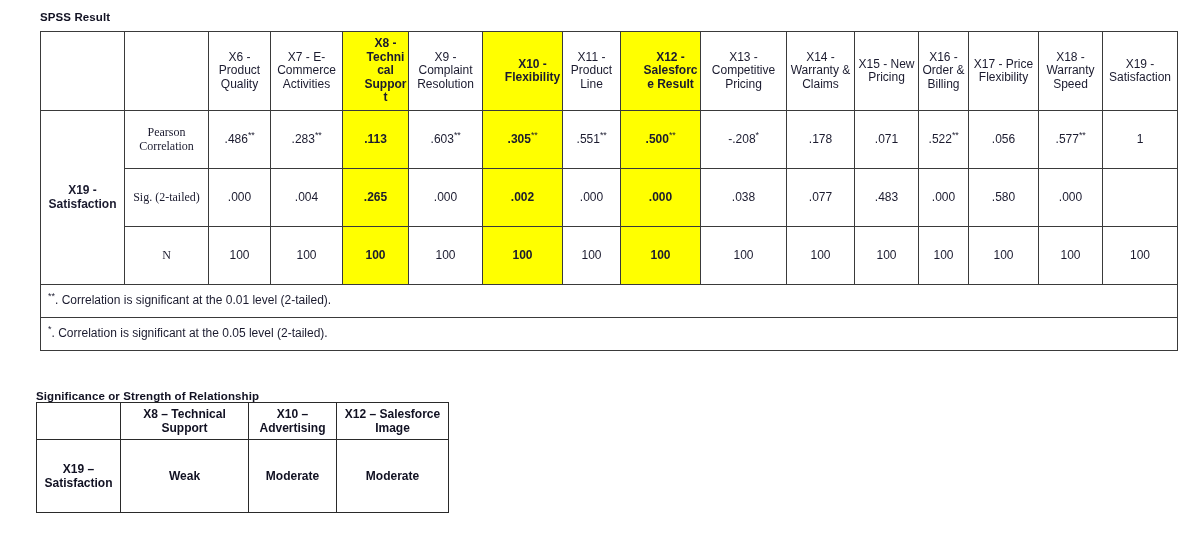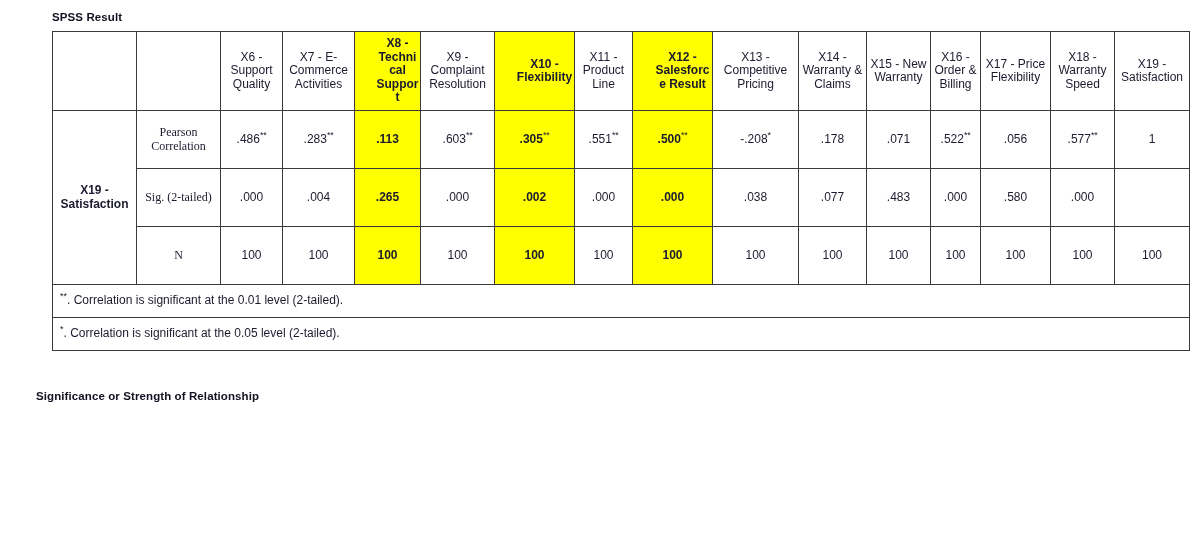--- a/index.html
+++ b/index.html
@@ -19,21 +19,21 @@
   .section-title {
     font-size: 11.5px;
     font-weight: bold;
     color: #111122;
     letter-spacing: 0.1px;
   }
 
   
   #spss-block {
     position: absolute;
-    left: 52px;
+    left: 40px;
     top: 11px;
     width: 1140px;
   }
   #spss-title { margin-bottom: 8px; }
 
   table.spss {
     border-collapse: collapse;
     table-layout: fixed;
     width: 1137px;
     border: 1.4px solid #3a3a3a;
@@ -147,30 +147,30 @@
         <col style="width:50px">
         <col style="width:70px">
       <col style="width:64px">
         <col style="width:75px">
     </colgroup>
     <tbody>
 
       <tr>
         <td class="blank-corner"></td>
         <td class="blank-corner"></td>
-        <td class="hdr-cell">X6 - Support Quality</td>
+        <td class="hdr-cell">X6 - Product Quality</td>
         <td class="hdr-cell">X7 - E-Commerce Activities</td>
         <td class="hdr-cell hl">X8 - Technical Support</td>
         <td class="hdr-cell">X9 - Complaint Resolution</td>
         <td class="hdr-cell hl">X10 - Flexibility</td>
         <td class="hdr-cell">X11 - Product Line</td>
         <td class="hdr-cell hl">X12 - Salesforce Result</td>
         <td class="hdr-cell">X13 - Competitive Pricing</td>
         <td class="hdr-cell">X14 - Warranty &amp; Claims</td>
-        <td class="hdr-cell">X15 - New Warranty</td>
+        <td class="hdr-cell">X15 - New Pricing</td>
         <td class="hdr-cell">X16 - Order &amp; Billing</td>
         <td class="hdr-cell">X17 - Price Flexibility</td>
         <td class="hdr-cell">X18 - Warranty Speed</td>
         <td class="hdr-cell">X19 - Satisfaction</td>
       </tr>
 
       <tr class="datarow">
         <td rowspan="3" class="stub-main">X19 - Satisfaction</td>
         <td class="stub-sub">Pearson Correlation</td>
         <td><span class="val">.486</span><sup class="sig">**</sup></td>
@@ -240,15 +240,27 @@
   <div id="strength-title" class="section-title">Significance or Strength of Relationship</div>
 
   <table class="strength">
     <colgroup>
       <col style="width:84px">
         <col style="width:128px">
       <col style="width:88px">
         <col style="width:112px">
     </colgroup>
     <tbody>
+      <tr>
+        <td class="corner head"></td>
+        <td class="head">X8 – Technical Support</td>
+        <td class="head">X10 – Advertising</td>
+        <td class="head">X12 – Salesforce Image</td>
+      </tr>
+      <tr>
+        <td class="body rowlab">X19 – Satisfaction</td>
+        <td class="body">Weak</td>
+        <td class="body">Moderate</td>
+        <td class="body">Moderate</td>
+      </tr>
     </tbody>
   </table>
 </div>
 
 </body></html>

